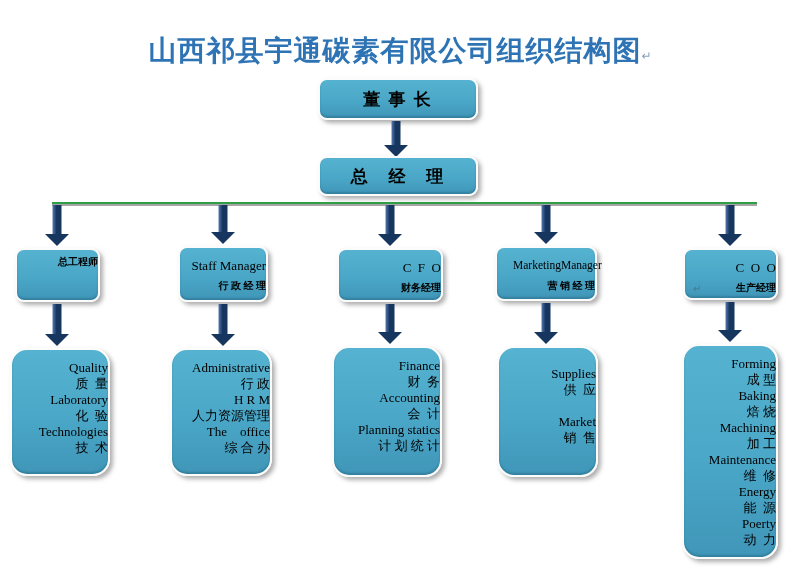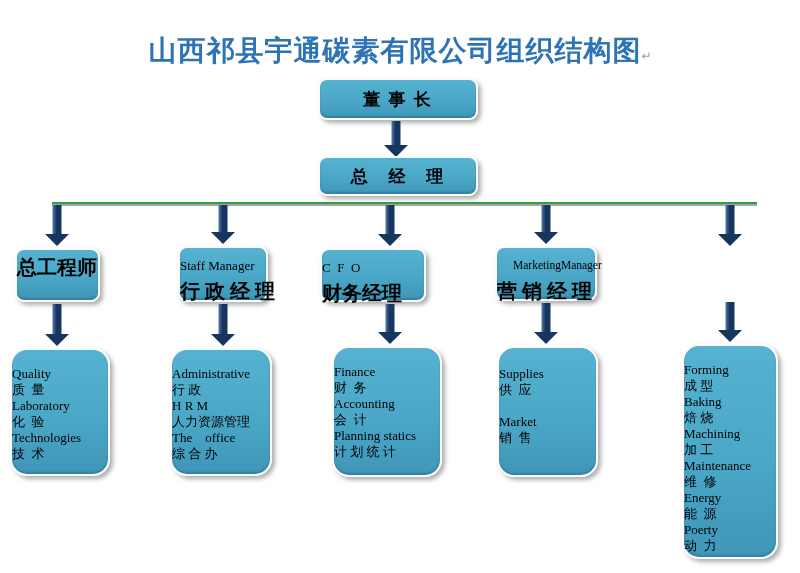--- a/index.html
+++ b/index.html
@@ -9,35 +9,35 @@
   }
   
   .title{
     position:absolute;left:0;top:32px;width:100%;text-align:center;
     font-size:28px;font-weight:bold;color:#2E74B5;letter-spacing:1px;
     font-family:"Liberation Sans",sans-serif;white-space:pre;
   }
   .pmark{font-size:12px;font-weight:normal;color:#8aa0b8;vertical-align:baseline;letter-spacing:0;}
   
   .node{
-    position:absolute;box-sizing:border-box;text-align:left;
+    position:absolute;box-sizing:border-box;text-align:right;
     background:linear-gradient(180deg,#55b2d0 0%,#4aa7c7 55%,#4096b8 100%);
     border:2px solid #fcfcfc;border-radius:9px;
     box-shadow:3px 3px 4px rgba(110,110,110,.55), inset 0 -2px 2px rgba(25,85,110,.35);
   }
   .node.dept{border-radius:17px;}
   .lbl-big{
     font-weight:bold;font-size:17px;white-space:pre;letter-spacing:2px;
     display:flex;align-items:center;justify-content:center;height:100%;
   }
   .role-en{font-size:13px;white-space:pre;padding-top:9px;line-height:17px;}
   .role-en.small{font-size:11.5px;margin-left:16px;}
-  .role-cn{font-size:20px;font-weight:bold;white-space:pre;line-height:19px;margin-top:8px;}
+  .role-cn{font-size:10px;font-weight:bold;white-space:pre;line-height:19px;margin-top:2px;}
   .dept-line{font-size:13px;line-height:16px;min-height:16px;white-space:pre;}
-  .dept .inner{padding-top:16px;}
+  .dept .inner{padding-top:10px;}
   .dept.tall .inner{}
   .dept.gap .inner{padding-top:18px;}
   .inbox-mark{position:absolute;left:8px;bottom:4px;font-size:10px;color:#3b6d80;opacity:.75;}
   
   .hline{
     position:absolute;height:2px;background:#2F9E44;border-bottom:2px solid #a6a6a6;
   }
   .arrow{position:absolute;width:24px;}
   .arrow::before{
     content:"";position:absolute;left:50%;transform:translateX(-50%);
@@ -75,27 +75,32 @@
   <div class="arrow" style="left:534px;top:205px;height:39px"></div>
   <div class="arrow" style="left:718px;top:205px;height:41px"></div>
 
   <div class="node" style="left:15px;top:248px;width:85px;height:54px">
     <div class="role-cn">总工程师</div>
   </div>
   <div class="node" style="left:178px;top:246px;width:90px;height:56px">
     <div class="role-en">Staff Manager</div>
     <div class="role-cn">行 政 经 理</div>
   </div>
-  <div class="node" style="left:320px;top:248px;width:106px;height:54px">
+  <div class="node" style="left:337px;top:248px;width:106px;height:54px">
     <div class="role-en">C  F  O</div>
     <div class="role-cn">财务经理</div>
   </div>
   <div class="node" style="left:495px;top:246px;width:102px;height:55px">
     <div class="role-en small">MarketingManager</div>
     <div class="role-cn">营 销 经 理</div>
+  </div>
+  <div class="node" style="left:683px;top:248px;width:95px;height:52px">
+    <div class="role-en">C  O  O</div>
+    <div class="role-cn">生产经理</div>
+    <div class="inbox-mark">↵</div>
   </div>
 
   <div class="arrow" style="left:45px;top:304px;height:42px"></div>
   <div class="arrow" style="left:211px;top:304px;height:42px"></div>
   <div class="arrow" style="left:378px;top:304px;height:40px"></div>
   <div class="arrow" style="left:534px;top:303px;height:41px"></div>
   <div class="arrow" style="left:718px;top:302px;height:40px"></div>
 
   <div class="node dept" style="left:10px;top:348px;width:100px;height:128px">
     <div class="inner">

